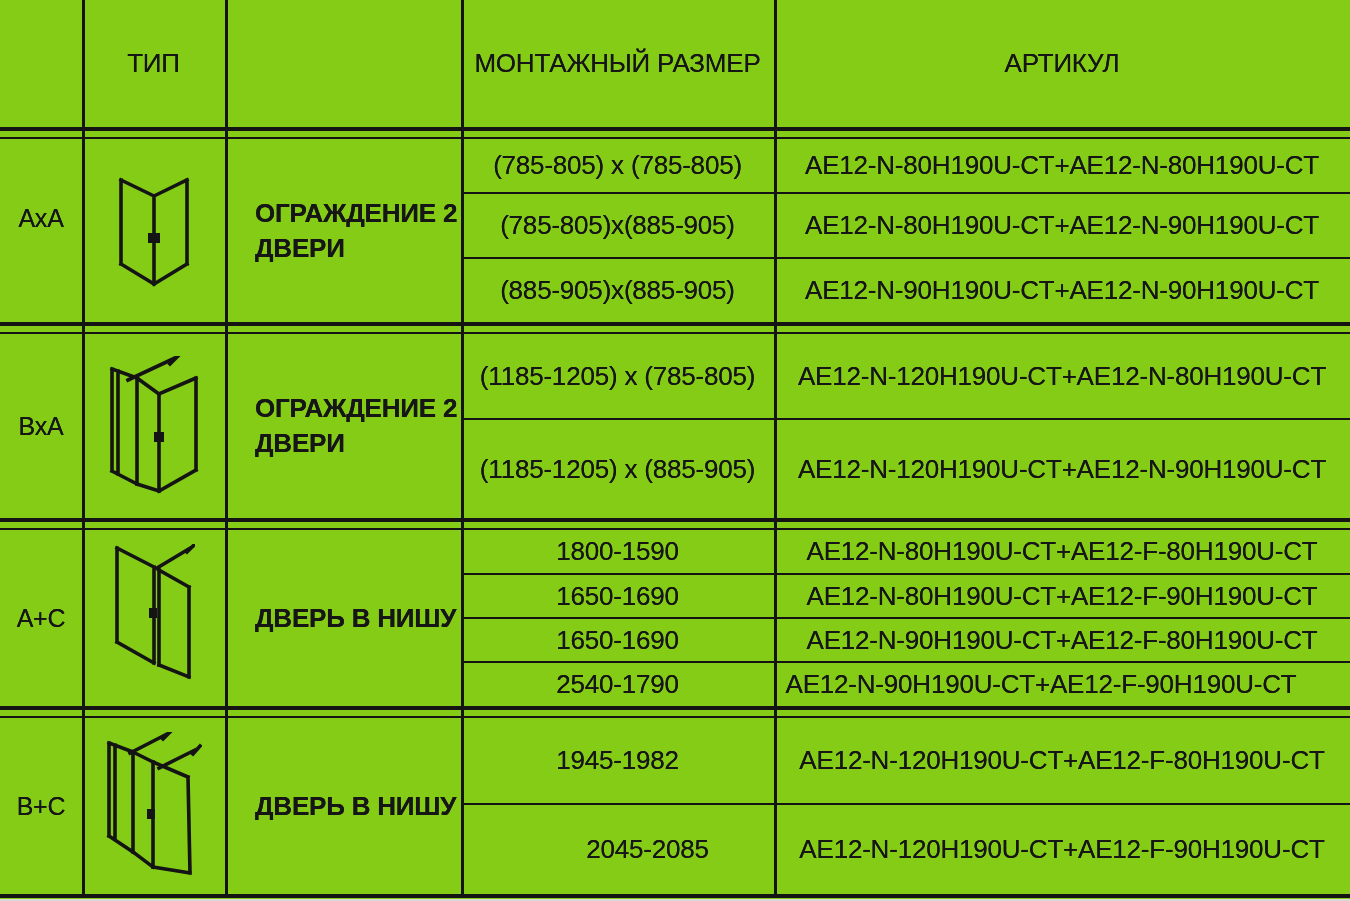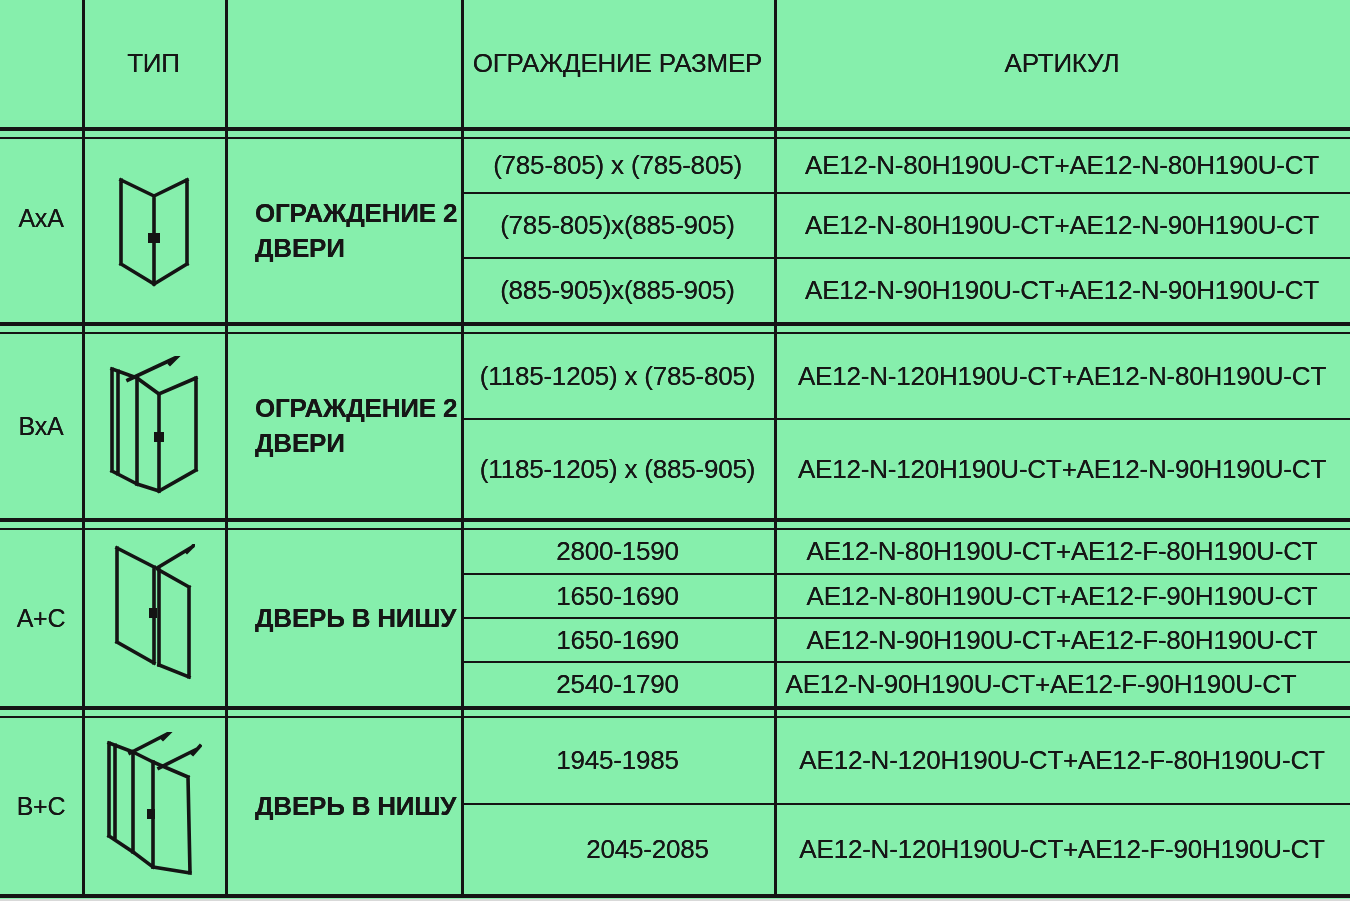--- a/index.html
+++ b/index.html
@@ -1,19 +1,19 @@
 <!DOCTYPE html>
 <html><head>
 <meta charset="utf-8">
 <style>
   html,body{margin:0;padding:0;background:#ffffff;}
   .sheet{
     position:relative;
     width:1350px;height:901px;
-    background:#86efac;
+    background:#84cc16;
     font-family:"Liberation Sans","DejaVu Sans",sans-serif;
     color:#161616;
     overflow:hidden;
   }
   .cell{
     position:absolute;
     display:flex;align-items:center;justify-content:center;
     font-size:26px;
     letter-spacing:-0.2px;
     text-shadow:0 0 0.5px #1a1a1a;
@@ -58,21 +58,21 @@
 
   <div class="rl" style="top:192px"></div>
   <div class="rl" style="top:257px"></div>
   <div class="rl" style="top:418px"></div>
   <div class="rl" style="top:573px"></div>
   <div class="rl" style="top:617px"></div>
   <div class="rl" style="top:661px"></div>
   <div class="rl" style="top:803px"></div>
 
   <div class="cell" style="left:82px;top:0;width:143px;height:127px">ТИП</div>
-  <div class="cell" style="left:461px;top:0;width:313px;height:127px">ОГРАЖДЕНИЕ РАЗМЕР</div>
+  <div class="cell" style="left:461px;top:0;width:313px;height:127px">МОНТАЖНЫЙ РАЗМЕР</div>
   <div class="cell" style="left:774px;top:0;width:576px;height:127px">АРТИКУЛ</div>
 
   <div class="cell code" style="left:0;top:139px;width:82px;height:158px">АхА</div>
   <div class="icon-cell" style="left:82px;top:139px;width:143px;height:183px">
     <svg width="74" height="118" viewBox="0 0 74 118">
       <path class="ln" d="M4 8 L4 92 M4 8 L37 24 M4 92 L37 112 M37 24 L37 112 M70 8 L37 24 M70 8 L70 92 M70 92 L37 112"></path>
       <rect class="knob" x="31" y="61" width="12" height="10"></rect>
     </svg>
   </div>
   <div class="cell desc" style="left:225px;top:139px;width:236px;height:183px">ОГРАЖДЕНИЕ 2 ДВЕРИ</div>
@@ -105,21 +105,21 @@
   <div class="icon-cell" style="left:82px;top:530px;width:143px;height:176px">
     <svg width="82" height="148" viewBox="0 0 82 148">
       <path class="ln" d="M4 4 L4 98 M4 4 L41 23 M4 98 L41 119 M41 23 L41 119 M46 26 L46 121"></path>
       <path class="ln" d="M46 26 L76 43 M76 43 L76 133 M46 121 L76 133"></path>
       <path class="ln" d="M44 24 L79 3 M74 8 L82 0"></path>
       <rect class="knob" x="36" y="64" width="8" height="10"></rect>
     </svg>
   </div>
   <div class="cell desc" style="left:225px;top:530px;width:236px;height:176px">ДВЕРЬ В НИШУ</div>
 
-  <div class="cell" style="left:461px;top:530px;width:313px;height:43px">2800-1590</div>
+  <div class="cell" style="left:461px;top:530px;width:313px;height:43px">1800-1590</div>
   <div class="cell" style="left:774px;top:530px;width:576px;height:43px">AE12-N-80H190U-CT+AE12-F-80H190U-CT</div>
   <div class="cell" style="left:461px;top:575px;width:313px;height:42px">1650-1690</div>
   <div class="cell" style="left:774px;top:575px;width:576px;height:42px">AE12-N-80H190U-CT+AE12-F-90H190U-CT</div>
   <div class="cell" style="left:461px;top:619px;width:313px;height:42px">1650-1690</div>
   <div class="cell" style="left:774px;top:619px;width:576px;height:42px">AE12-N-90H190U-CT+AE12-F-80H190U-CT</div>
   <div class="cell" style="left:461px;top:663px;width:313px;height:43px">2540-1790</div>
   <div class="cell" style="left:753px;top:663px;width:576px;height:43px">AE12-N-90H190U-CT+AE12-F-90H190U-CT</div>
 
   <div class="cell code" style="left:0;top:718px;width:82px;height:176px">В+С</div>
   <div class="icon-cell" style="left:82px;top:718px;width:143px;height:176px">
@@ -127,19 +127,19 @@
       <path class="ln" d="M3 11 L3 104 M9 13 L9 107 M3 11 L27 20 M3 104 L27 120 M27 20 L27 120"></path>
       <path class="ln" d="M27 20 L47 30 M47 30 L47 135 M27 120 L47 135"></path>
       <path class="ln" d="M47 30 L82 45 M82 45 L84 141 M47 135 L84 141"></path>
       <path class="ln" d="M24 21 L61 2 M57 7 L64 0"></path>
       <path class="ln" d="M53 36 L91 17 M87 22 L94 14"></path>
       <rect class="knob" x="41" y="77" width="8" height="10"></rect>
     </svg>
   </div>
   <div class="cell desc" style="left:225px;top:718px;width:236px;height:176px">ДВЕРЬ В НИШУ</div>
 
-  <div class="cell" style="left:461px;top:718px;width:313px;height:85px">1945-1985</div>
+  <div class="cell" style="left:461px;top:718px;width:313px;height:85px">1945-1982</div>
   <div class="cell" style="left:774px;top:718px;width:576px;height:85px">AE12-N-120H190U-CT+AE12-F-80H190U-CT</div>
   <div class="cell" style="left:461px;top:805px;width:373px;height:89px">2045-2085</div>
   <div class="cell" style="left:774px;top:805px;width:576px;height:89px">AE12-N-120H190U-CT+AE12-F-90H190U-CT</div>
 
   <div class="scan-edge"></div>
 </div>
 
 </body></html>

